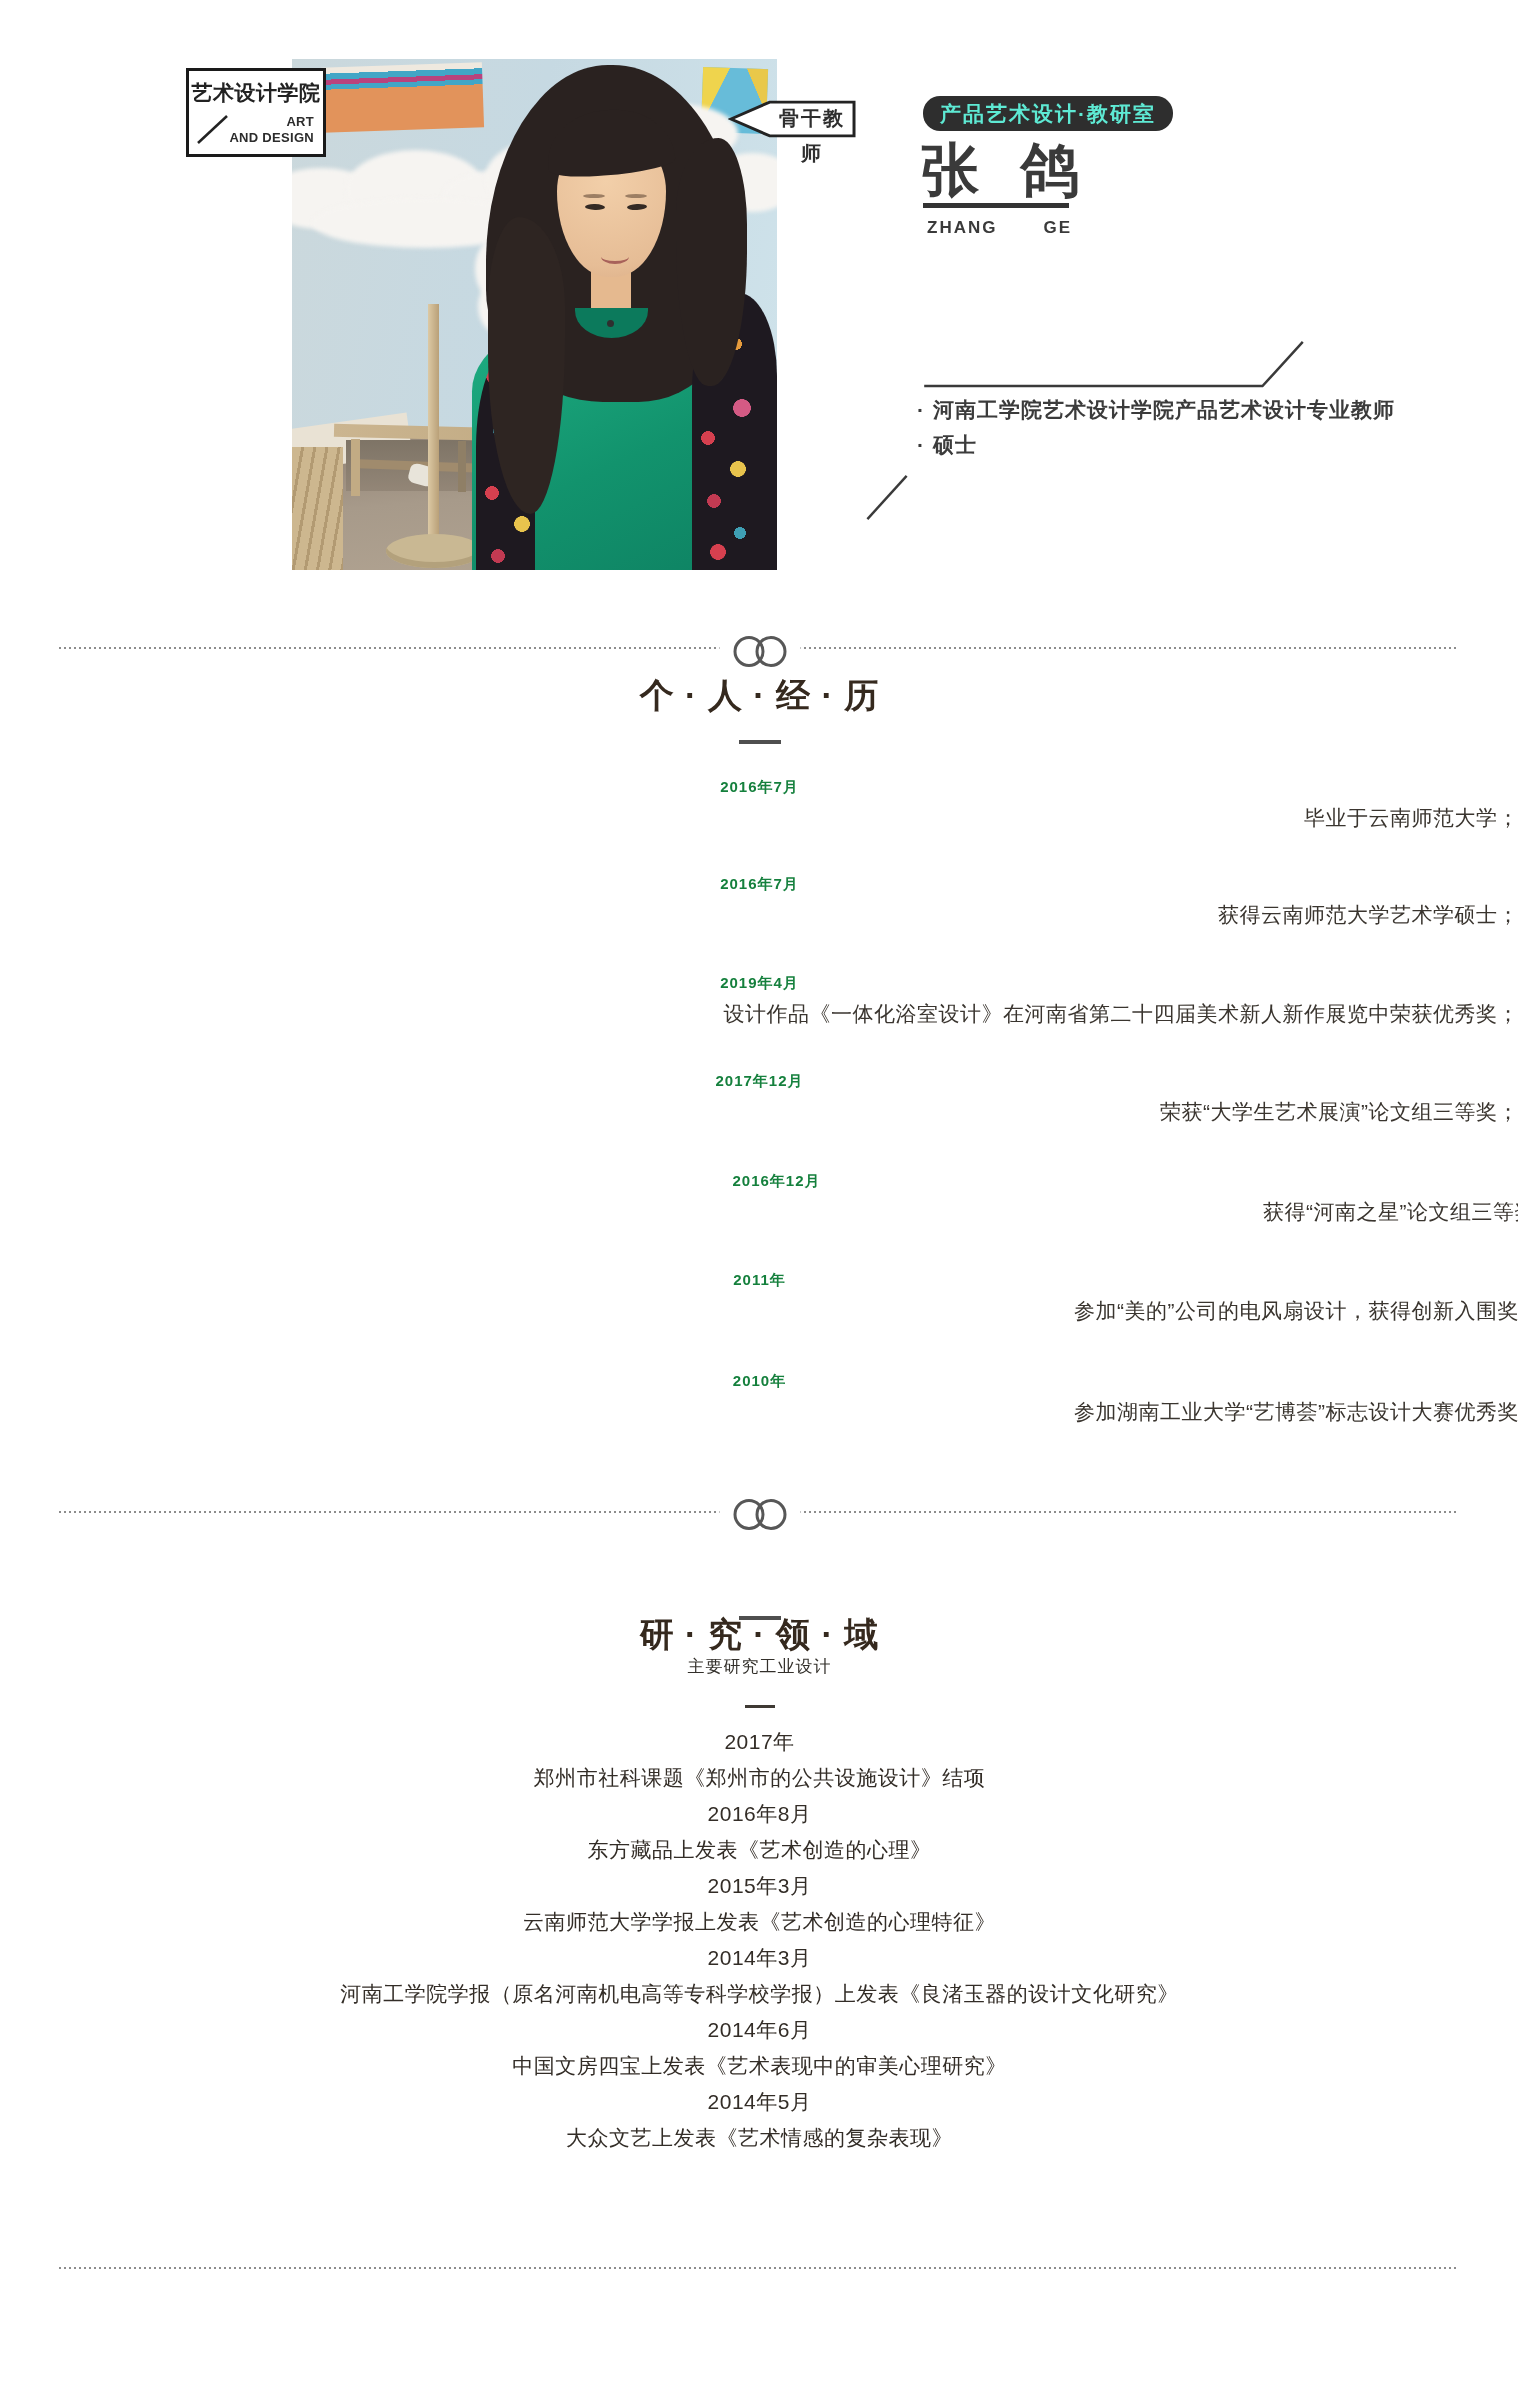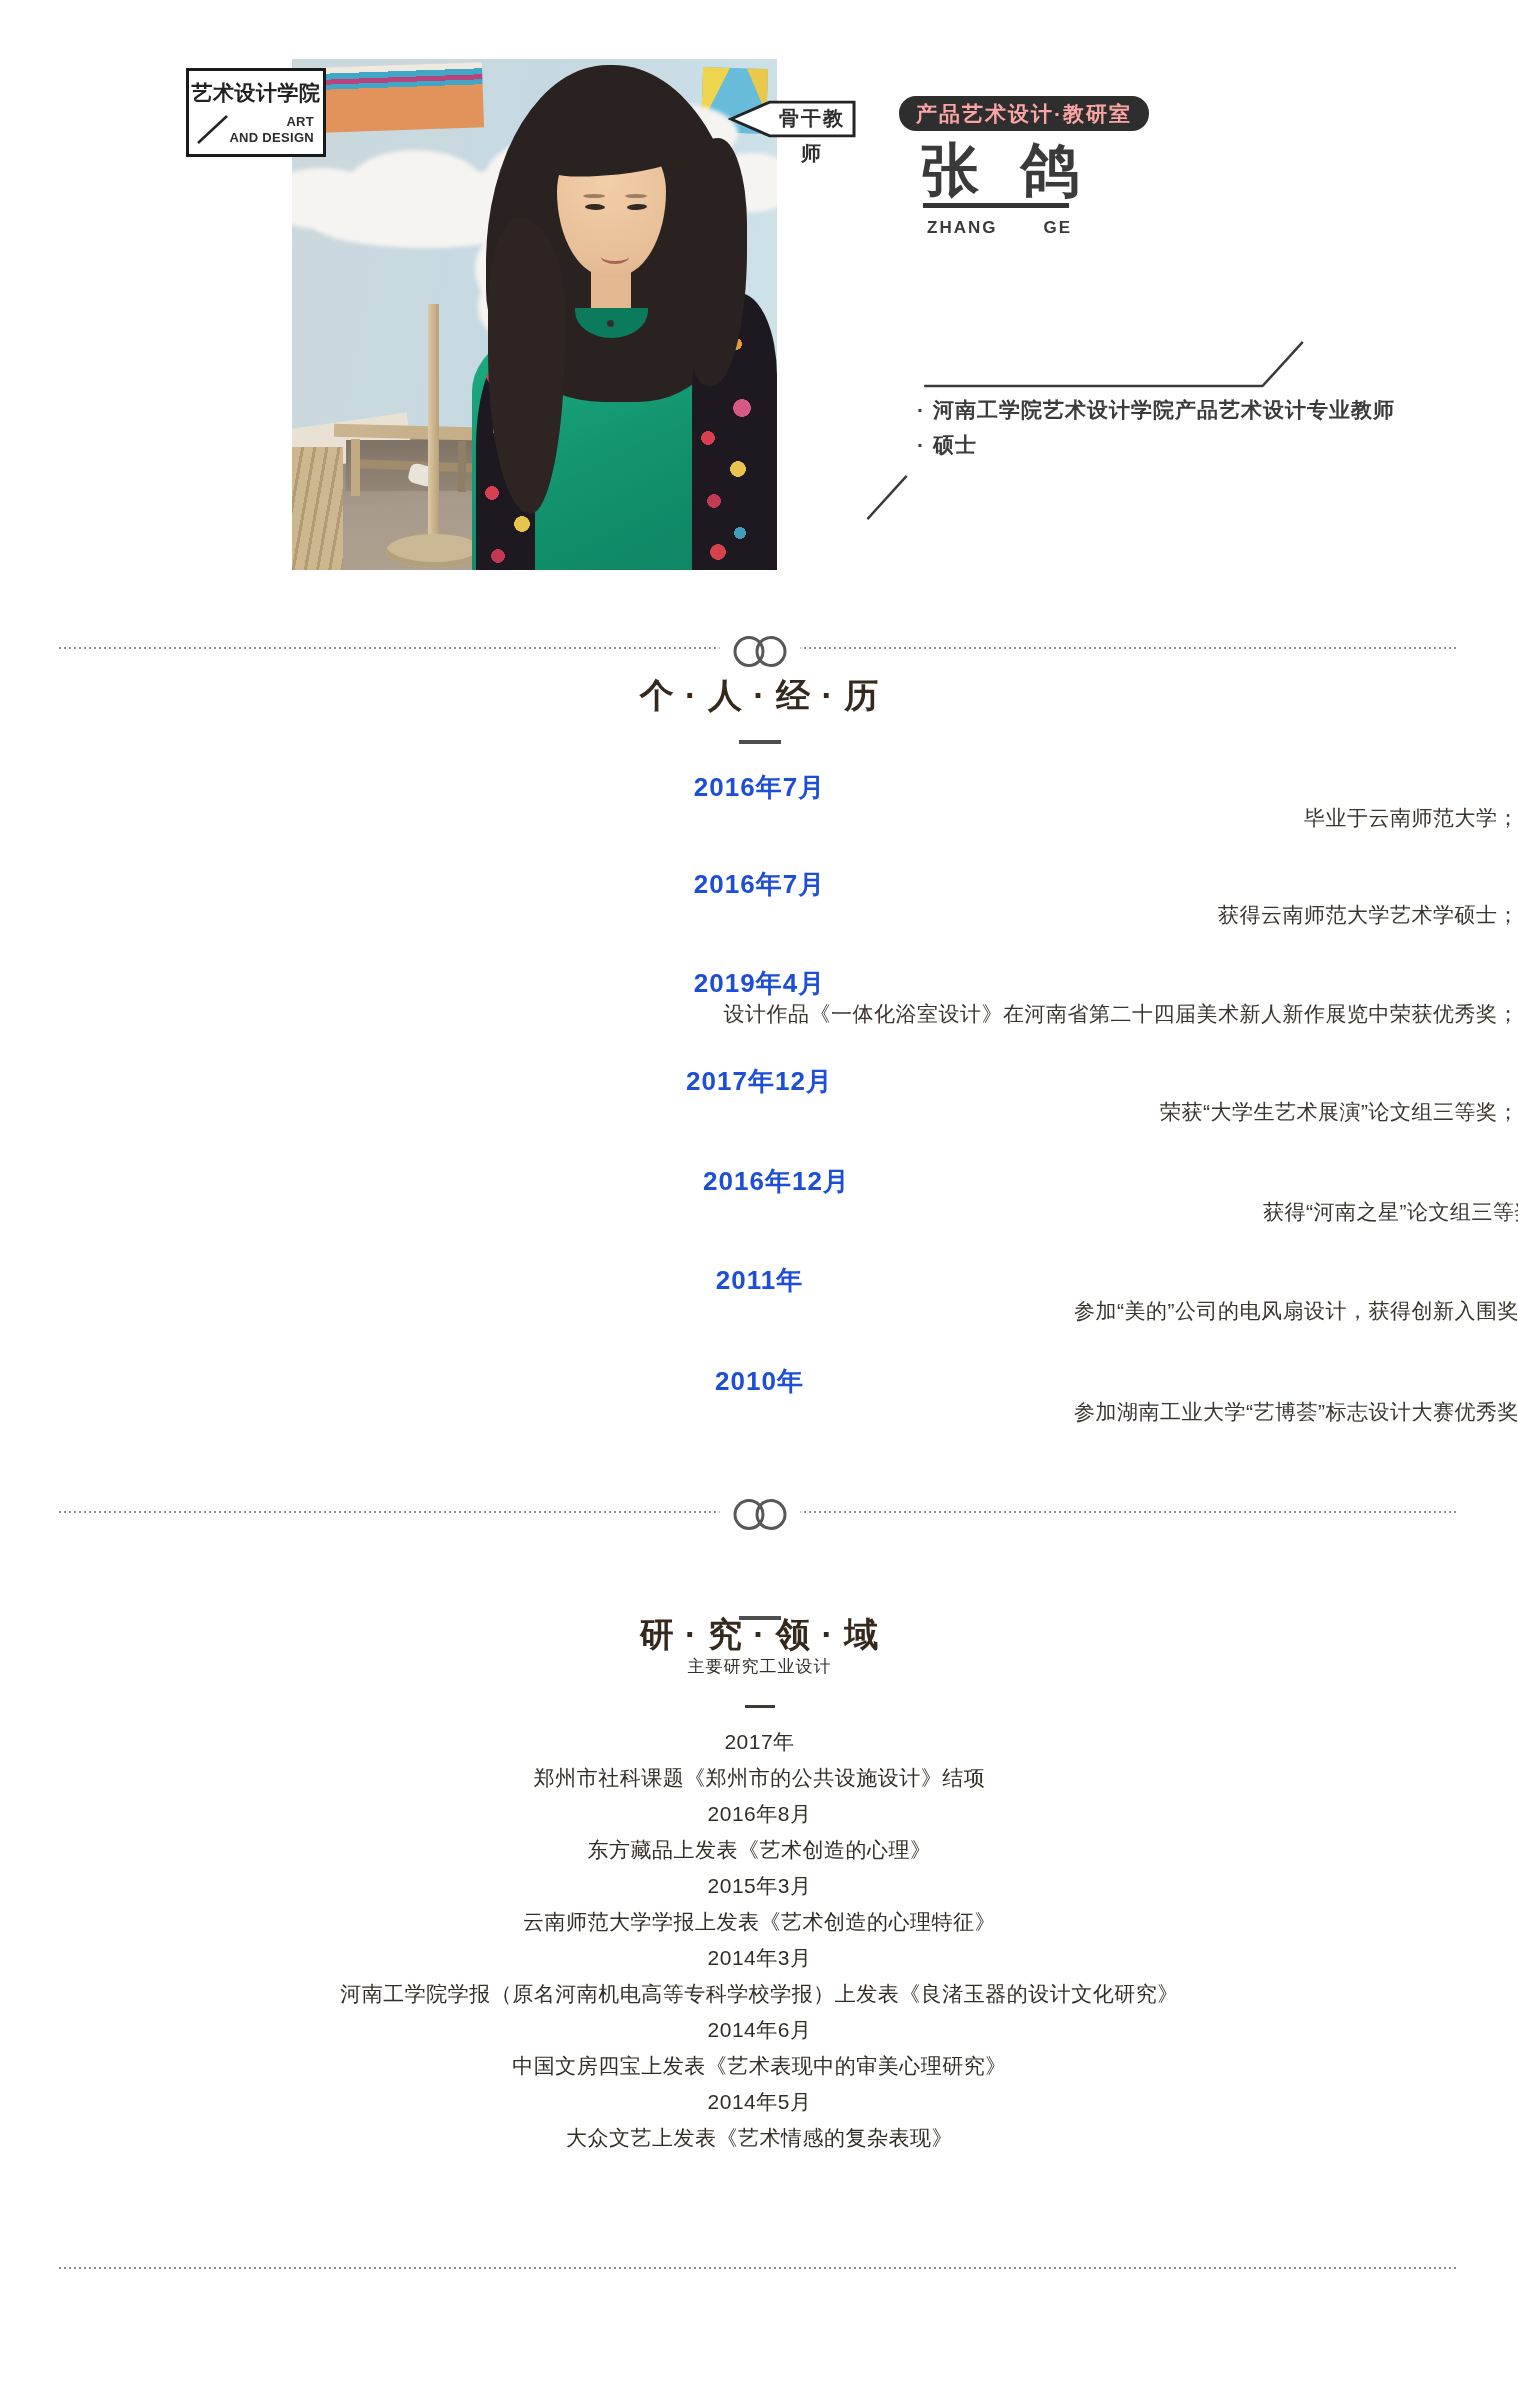--- a/index.html
+++ b/index.html
@@ -67,39 +67,39 @@
   
   .logo-box{left:186px;top:68px;width:140px;height:89px;border:3px solid #1a1a1a;background:#fff;box-sizing:border-box;z-index:10;}
   .logo-title{margin-top:10px;text-align:center;font-size:21px;line-height:24px;font-weight:700;color:#222;letter-spacing:0.5px;}
   .logo-english{position:absolute;right:9px;top:43px;text-align:right;font-size:13px;line-height:16px;font-weight:700;color:#2c2c2c;letter-spacing:0.3px;}
 
   
   .badge{left:728px;top:99px;width:129px;height:40px;z-index:12;}
   .badge-label{position:absolute;left:42px;top:2px;width:84px;height:35px;line-height:35px;text-align:center;font-size:20px;font-weight:700;letter-spacing:2px;color:#2e2e2e;}
 
   
-  .dept-pill{left:899px;top:96px;width:250px;height:35px;background:#2e2e2e;border-radius:17px;color:#fca5a5;
+  .dept-pill{left:923px;top:96px;width:250px;height:35px;background:#2e2e2e;border-radius:17px;color:#5eead4;
     font-size:21px;font-weight:700;letter-spacing:2px;text-align:center;line-height:35px;z-index:12;}
   .name-row{left:921px;top:139px;display:flex;column-gap:42px;font-size:58px;line-height:61px;font-weight:800;color:#3a3a3a;}
   .name-underline{left:923px;top:203px;width:146px;height:5px;background:#333;}
   .pinyin-row{left:927px;top:218px;display:flex;column-gap:46px;font-size:17px;line-height:20px;font-weight:700;letter-spacing:2px;color:#3a3a3a;}
   .creds{left:917px;top:392px;font-size:21px;line-height:35px;font-weight:600;color:#3b3b3b;letter-spacing:1px;}
   .cred-bullet{margin-right:8px;}
 
   
   .dotline{height:2px;width:1400px;left:59px;background:repeating-linear-gradient(90deg,#8c8c8c 0 2px,transparent 2px 5px);}
   .rings{left:50%;transform:translateX(-50%);display:flex;align-items:center;background:#fff;padding:0 14px;z-index:2;}
   .ring{width:25px;height:25px;border:3px solid #575757;border-radius:50%;background:transparent;}
   .ring+.ring{margin-left:-9px;}
 
   
   .sec-title{left:0;width:1519px;text-align:center;font-size:34px;line-height:36px;font-weight:800;color:#35291e;letter-spacing:1px;}
   .sec-bar{left:50%;transform:translateX(-50%);width:42px;height:4px;background:#4f4f4f;}
   .entry{left:0;width:1519px;text-align:center;}
-  .entry-date{font-size:26px;line-height:30px;font-weight:700;color:#1d4ed8;letter-spacing:1px;}
+  .entry-date{font-size:15px;line-height:30px;font-weight:700;color:#15803d;letter-spacing:1px;}
   .entry-desc{font-size:21px;line-height:32px;font-weight:400;color:#3a352f;letter-spacing:0.5px;text-align:right;}
   .research-intro{left:0;width:1519px;top:1655px;text-align:center;font-size:17px;line-height:24px;color:#33302b;letter-spacing:1px;}
   .research-dash{left:50%;transform:translateX(-50%);top:1705px;width:30px;height:3px;background:#3f3a34;}
   .research-list{left:0;width:1519px;top:1724px;text-align:center;font-size:21px;color:#332d27;letter-spacing:0.5px;}
   .research-line{height:36px;line-height:36px;}
 </style>
 </head>
 <body>
 
 <div class="page">

